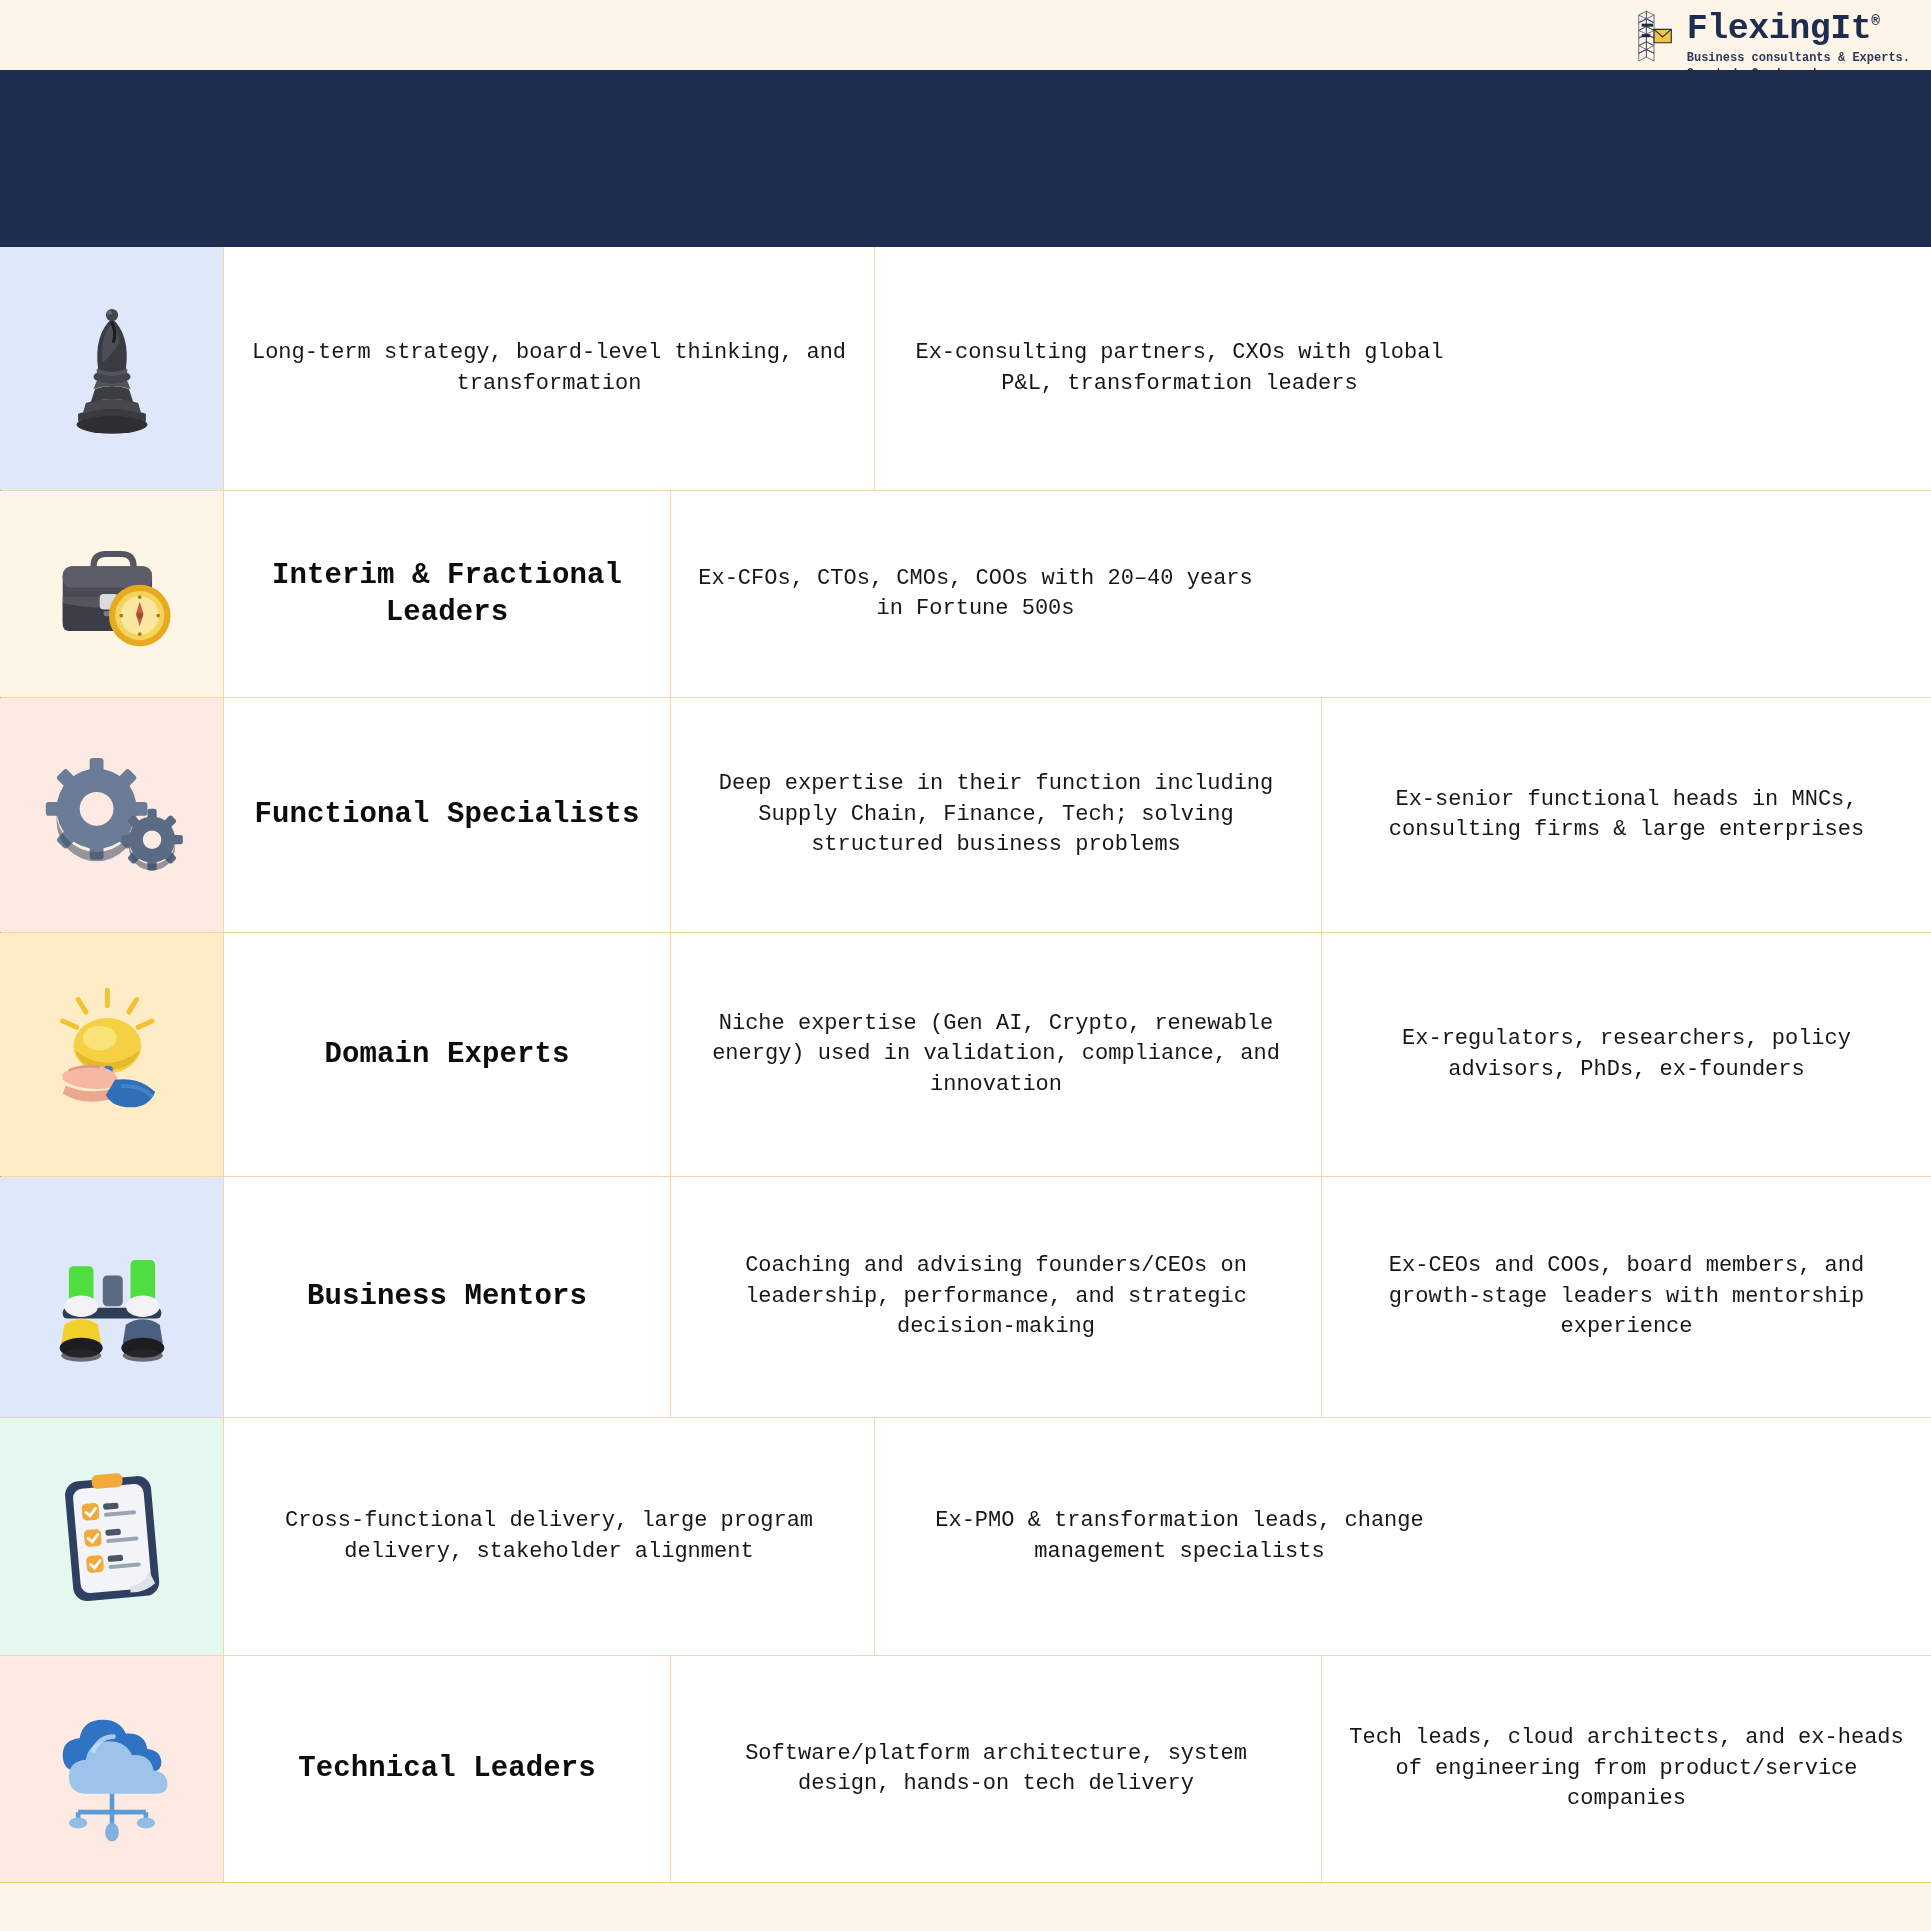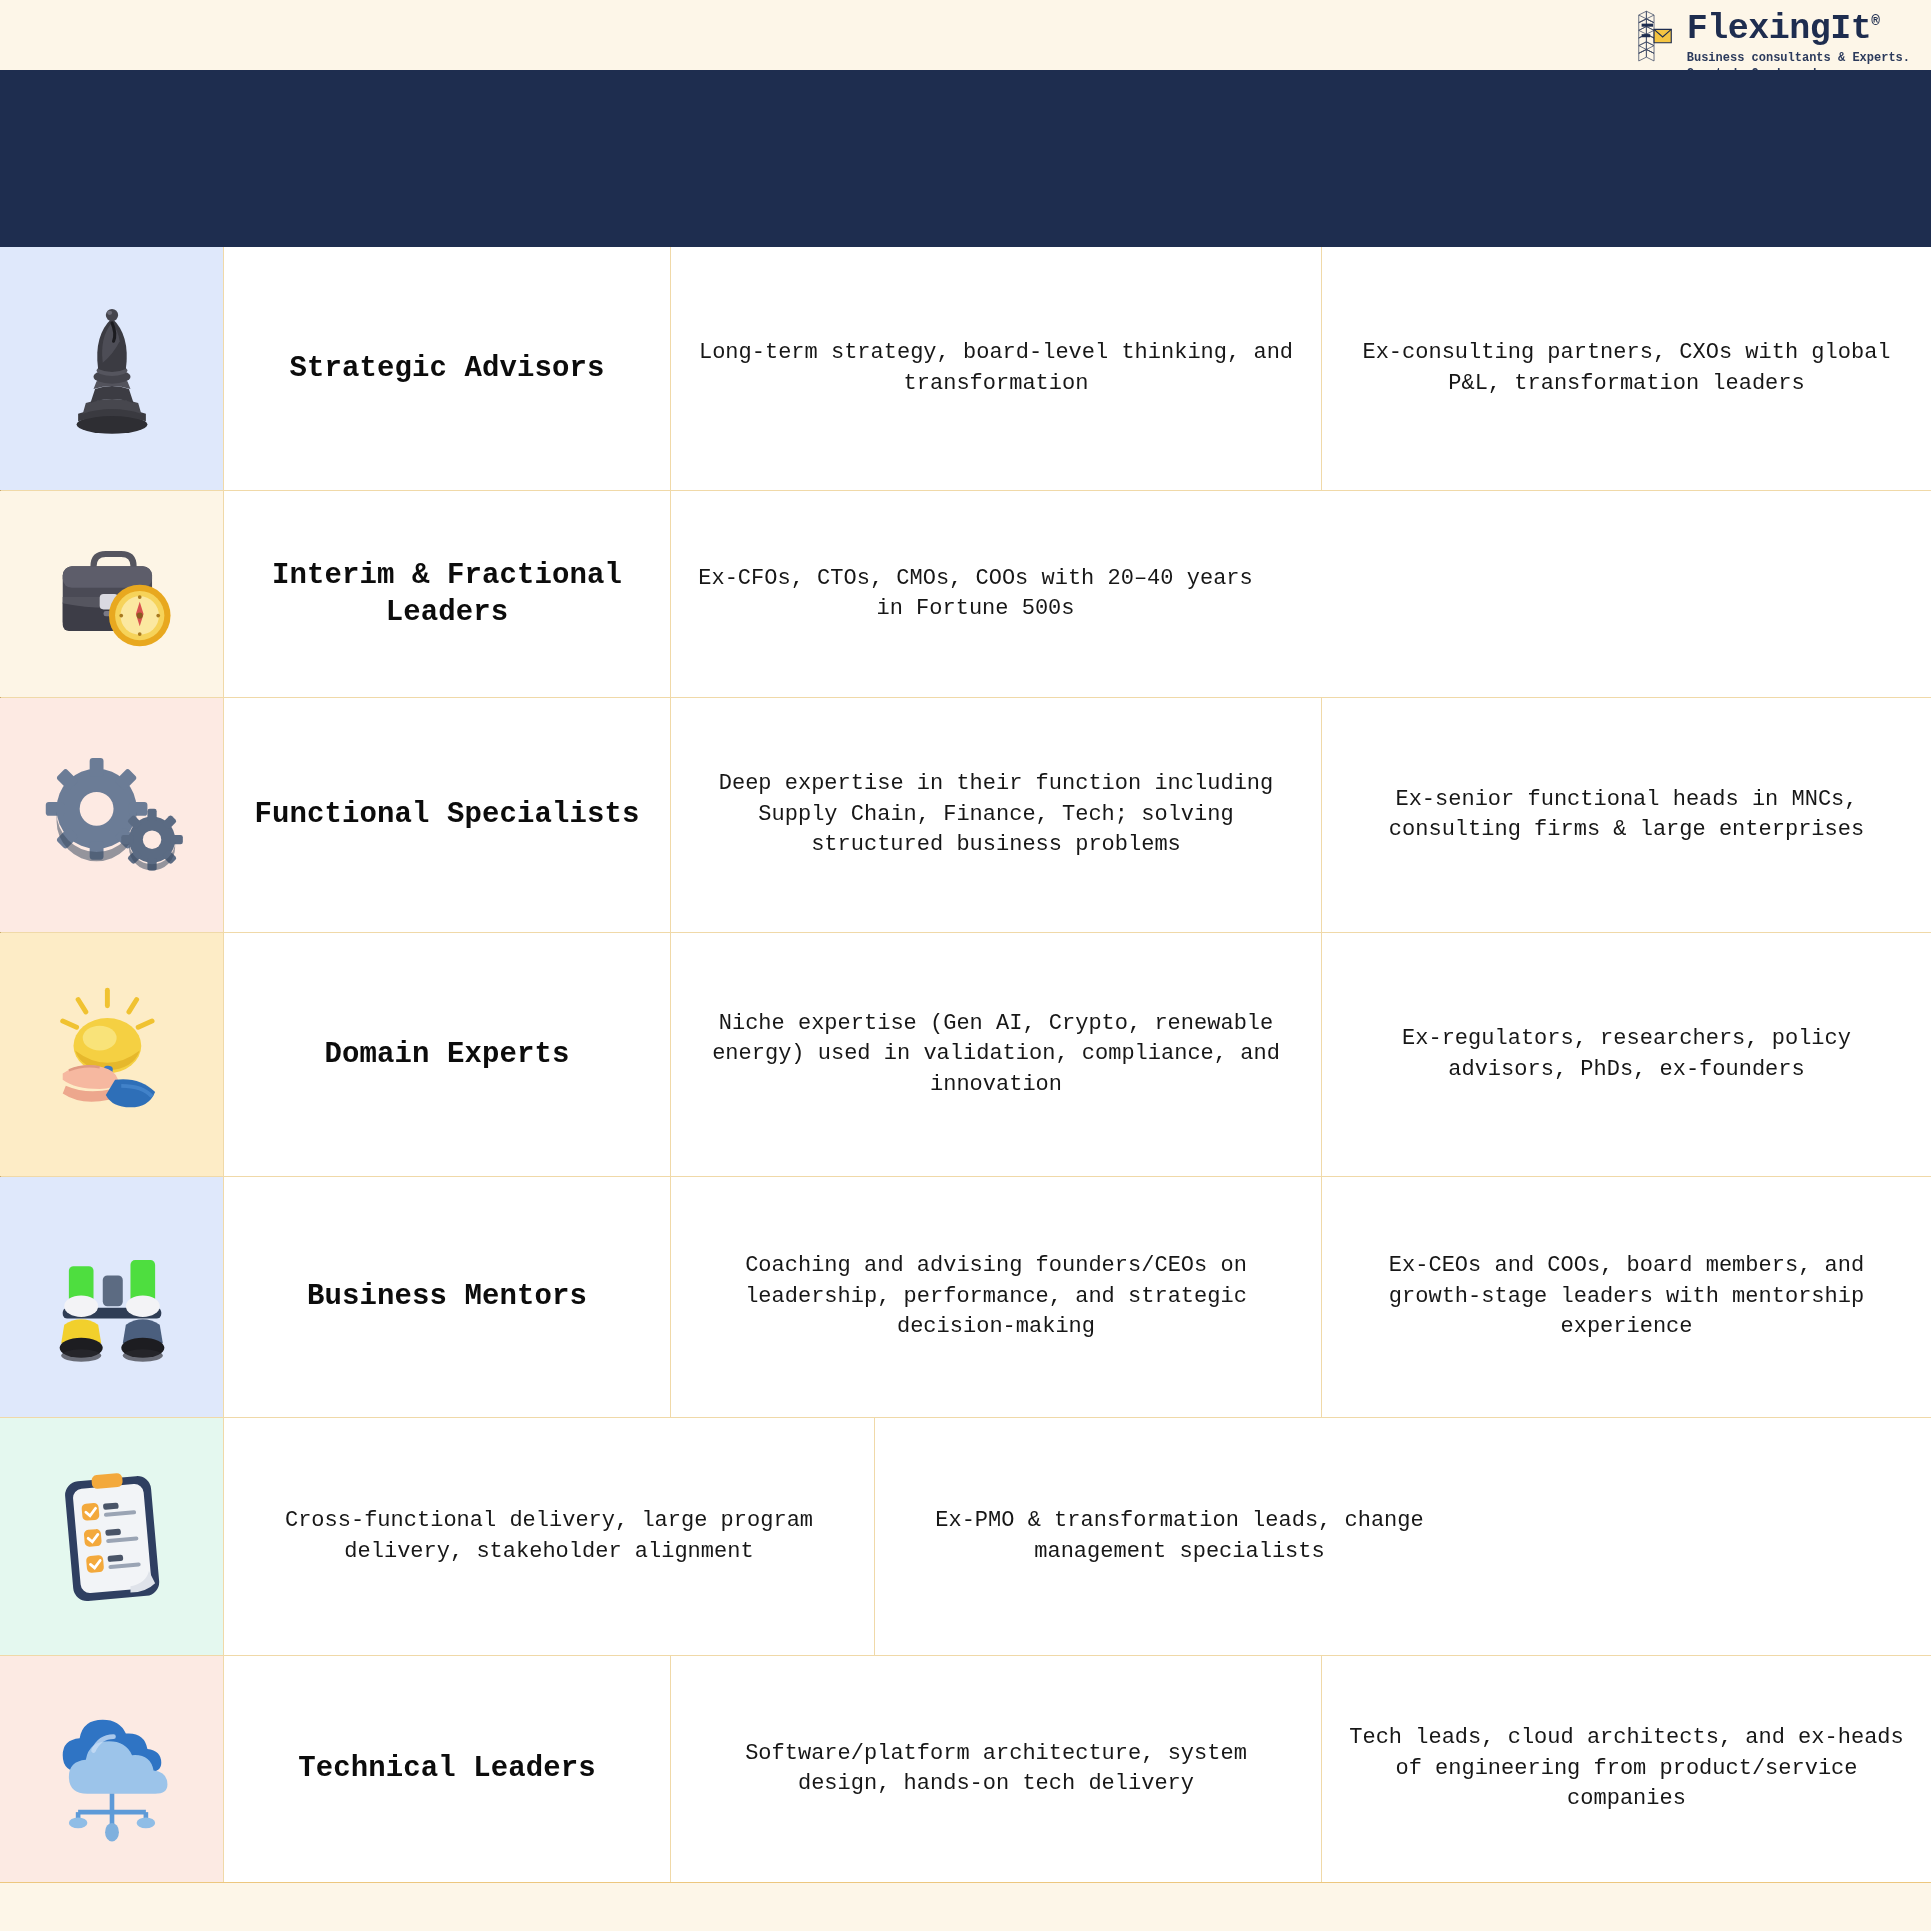--- a/index.html
+++ b/index.html
@@ -121,21 +121,20 @@
           <path d="M38 63 q12 -4 24 0 l-2 -5 q-10 -3 -20 0 z" fill="#53535c"></path>
           <ellipse cx="50" cy="55" rx="12" ry="4.5" fill="#44444c"></ellipse>
           <ellipse cx="50" cy="51" rx="10" ry="3.5" fill="#55555e"></ellipse>
           <path d="M41 50 q-3 -22 9 -33 q12 11 9 33 q-9 4 -18 0 z" fill="#3b3b42"></path>
           <path d="M44 46 q-2 -17 6 -26 q4 5 5 12 q-4 8 -11 14 z" fill="#5a5a64" opacity="0.6"></path>
           <path d="M50 20 q3 7 1 12" stroke="#1c1c20" stroke-width="2" fill="none" stroke-linecap="round"></path>
           <ellipse cx="50" cy="15" rx="4" ry="4" fill="#45454d"></ellipse>
           <ellipse cx="48.5" cy="13.5" rx="1.6" ry="1.4" fill="#7c7c88" opacity="0.7"></ellipse>
         </svg>
       </div>
-      <div class="cell col-role cell-role">Strategic Advisors</div>
       <div class="cell col-focus cell-text">Long-term strategy, board-level thinking, and transformation</div>
       <div class="cell col-bg cell-text">Ex-consulting partners, CXOs with global P&amp;L, transformation leaders</div>
     </div>
 
     <div class="row" style="height:207px">
       <div class="cell-icon col-icon" style="background:#fdf5e6">
         <svg class="emoji" viewBox="0 0 100 100">
           <path d="M38 32 q0 -8 8 -8 h10 q8 0 8 8" fill="none" stroke="#55555f" stroke-width="4" stroke-linecap="round"></path>
           <rect x="18" y="32" width="58" height="42" rx="6" fill="#4a4a55"></rect>
           <rect x="18" y="32" width="58" height="14" rx="6" fill="#5d5d6a"></rect>

